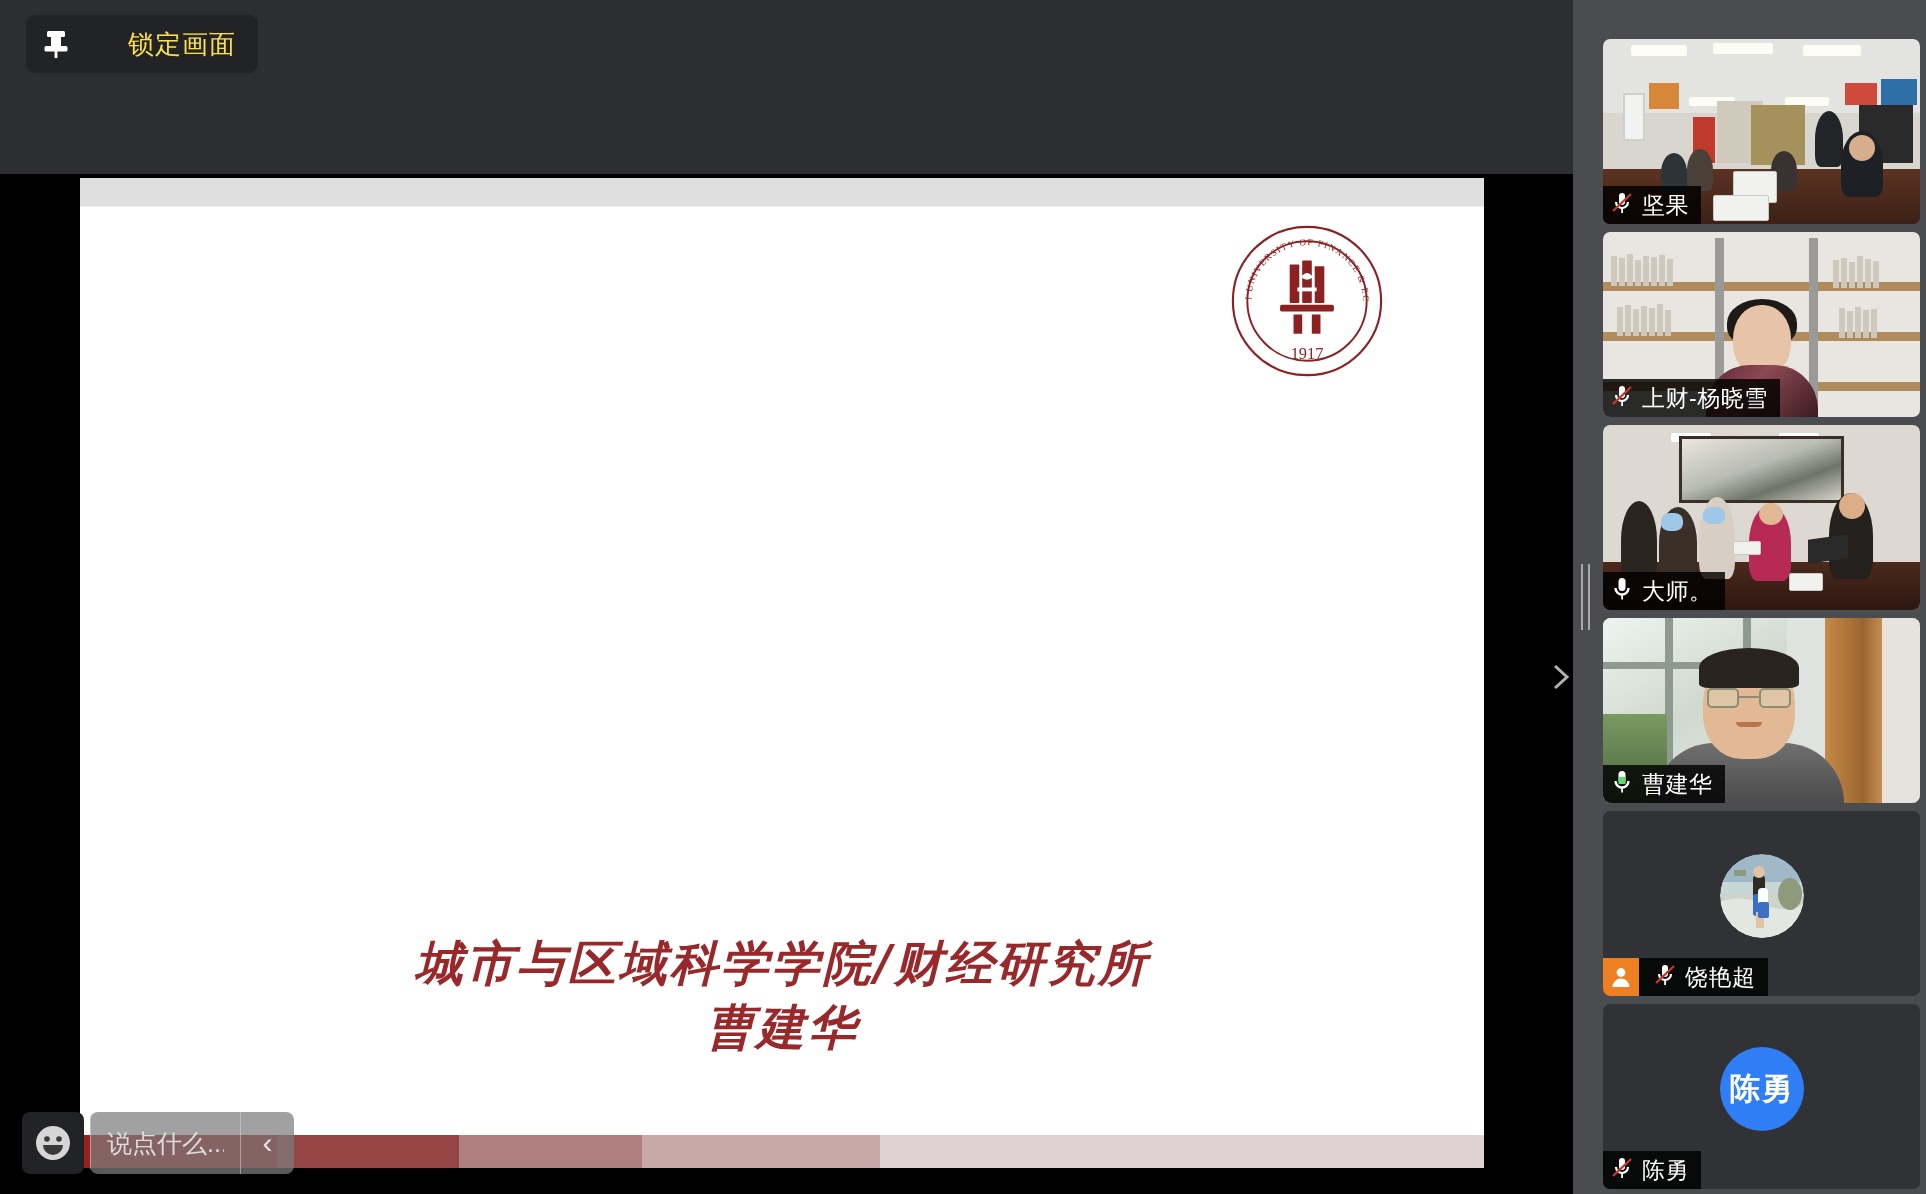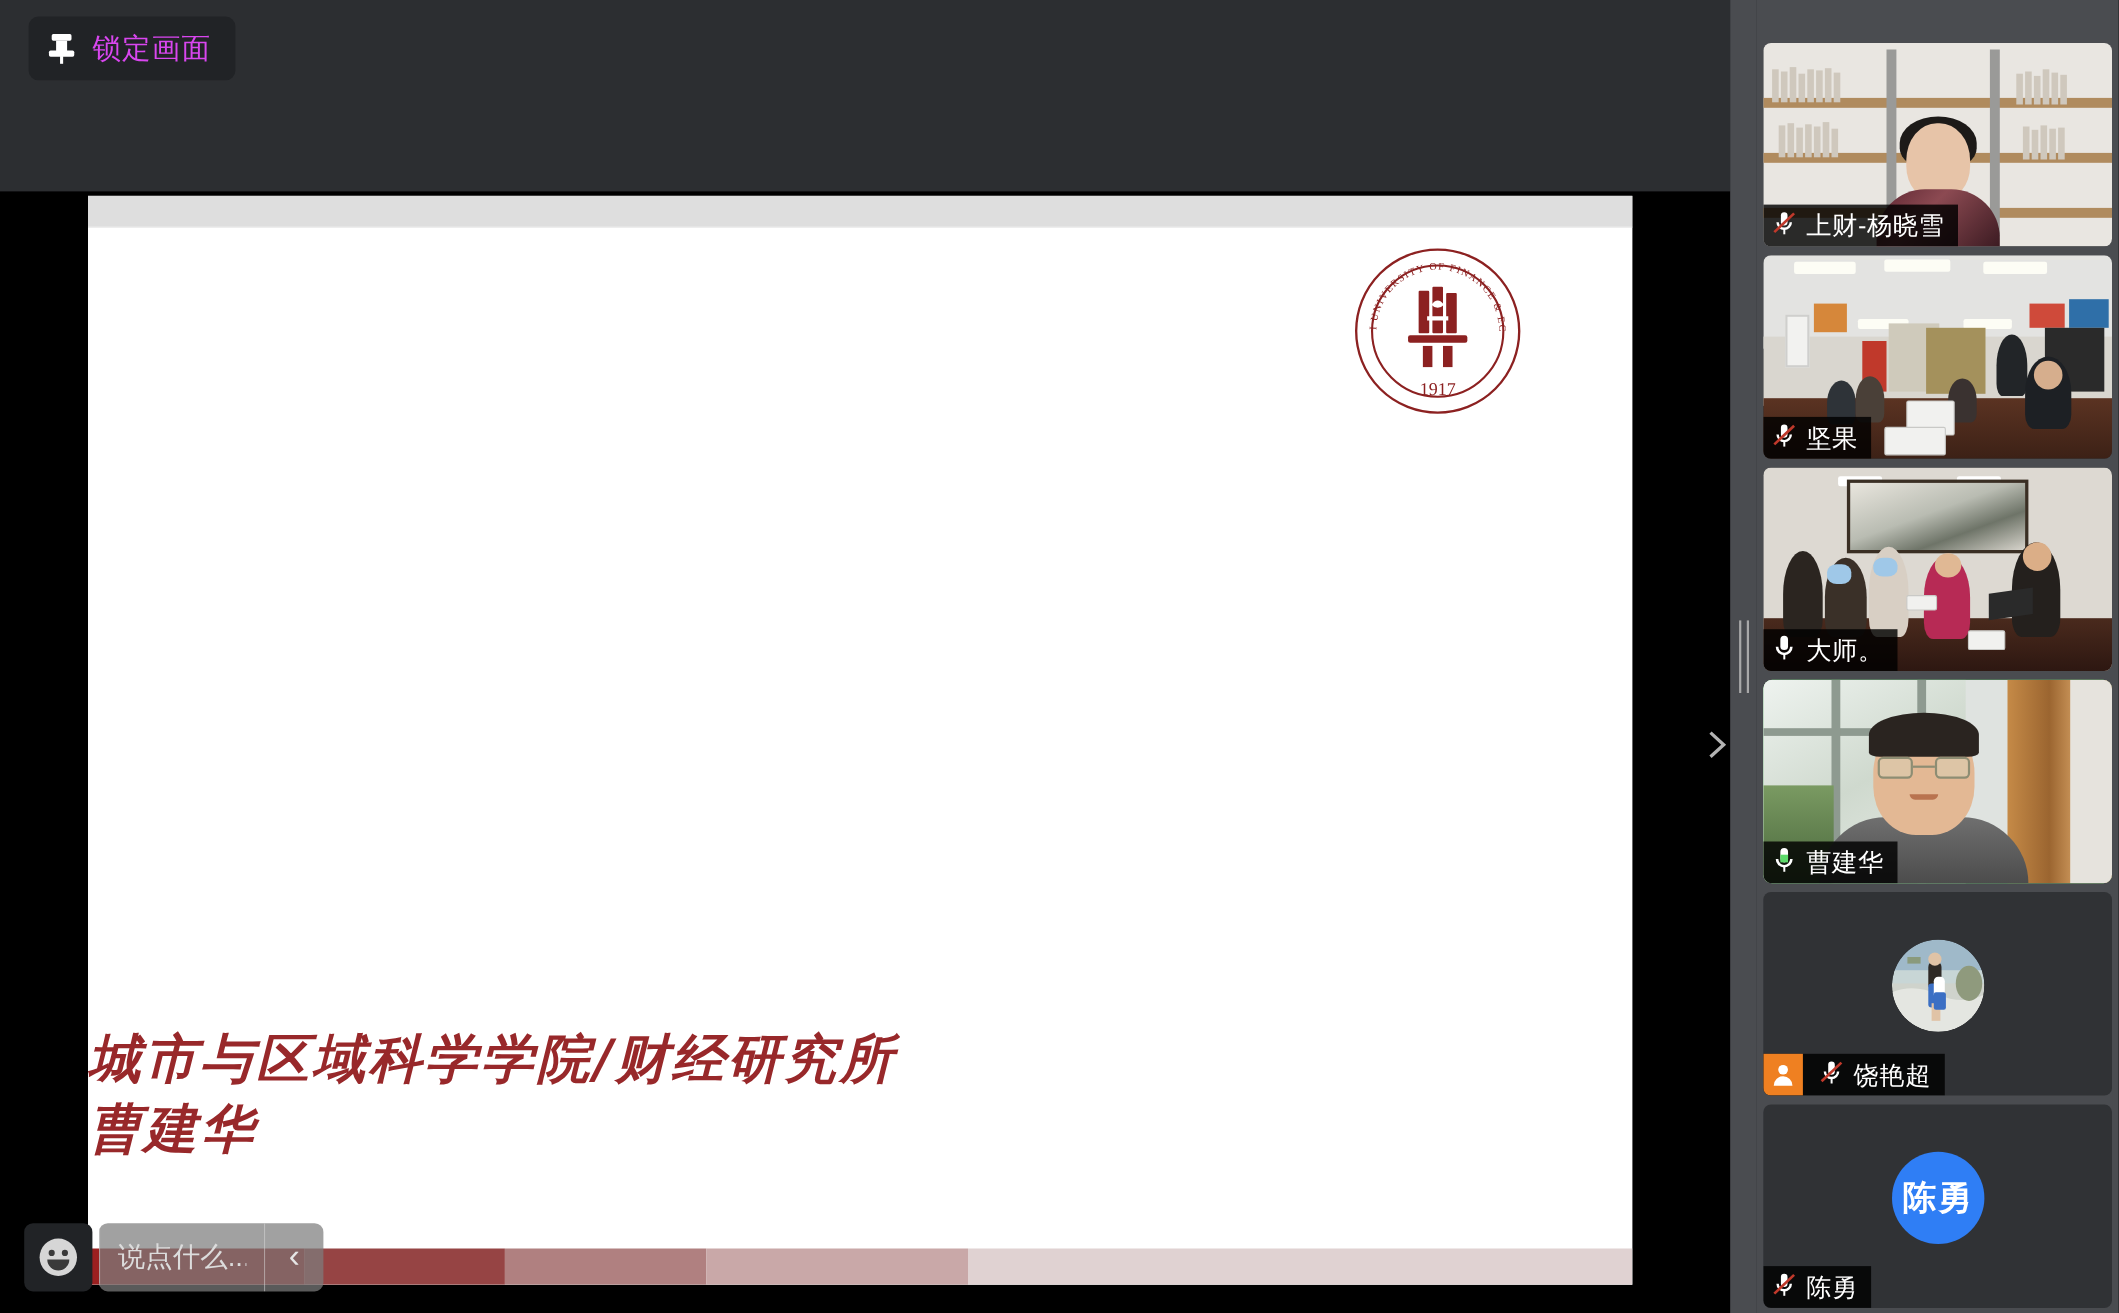--- a/index.html
+++ b/index.html
@@ -16,21 +16,21 @@
     background:#2c2e31;
   }
   .lock-btn{
     position:absolute; left:26px; top:15px;
     height:58px; display:flex; align-items:center;
     padding:0 22px 0 16px; gap:14px;
     background:#212326; border-radius:9px; cursor:pointer;
   }
   .lock-btn .pin{ width:28px; height:30px; position:relative; }
   .lock-btn .pin svg{ display:block; }
-  .lock-btn .lbl{ color:#d946ef; font-size:26px; letter-spacing:1px; white-space:nowrap; }
+  .lock-btn .lbl{ color:#fde047; font-size:26px; letter-spacing:1px; white-space:nowrap;margin-left:44px; }
 
   
   .stage{
     position:absolute; left:0; top:174px; width:1573px; height:1020px;
     background:#000; overflow:hidden;
   }
   .slide{
     position:absolute; left:80px; top:4px; width:1404px; height:990px;
     background:#fff; overflow:hidden;
   }
@@ -49,21 +49,21 @@
     text-align:center;
     font-size:75px; font-weight:bold; letter-spacing:2px;
     color:#8c2121;
     font-family:"DejaVu Sans","Liberation Sans",sans-serif;
     text-shadow: 2px 2px 0 #ffffff, 3px 3px 3px rgba(255,255,255,.9),
                  -1px -1px 0 rgba(255,255,255,.5);
     white-space:nowrap;
   }
   .subtitle{
     position:absolute; left:0; right:0; top:755px;
-    color:#98282a;
+    text-align:center; color:#98282a;
     font-size:48px; line-height:60px; font-weight:bold;
     font-family:"DejaVu Serif","Liberation Serif",serif;
     font-style:italic; letter-spacing:3px;
   }
   .subtitle .line2{ display:block; margin-top:4px; }
 
   
   .colorbar{
     position:absolute; left:0; bottom:0; width:100%; height:33px; display:flex;
   }
@@ -288,20 +288,60 @@
     <svg width="26" height="44" viewBox="0 0 26 44">
       <polyline points="7,11 19,22 7,33" fill="none" stroke="#b3b3b3" stroke-width="3"></polyline>
     </svg>
   </div>
   <div class="drag-handle">
     <i></i>
       <i></i>
   </div>
 
   <div class="strip">
+
+    <div class="tile">
+      <div class="video scene">
+        <div class="rm-ceil"></div>
+        <div class="rm-light" style="left:28px;top:6px;width:56px;height:11px"></div>
+        <div class="rm-light" style="left:110px;top:4px;width:60px;height:11px"></div>
+        <div class="rm-light" style="left:200px;top:6px;width:58px;height:11px"></div>
+        <div class="rm-light" style="left:86px;top:58px;width:46px;height:9px"></div>
+        <div class="rm-light" style="left:182px;top:58px;width:44px;height:9px"></div>
+        <div class="rm-wall"></div>
+        <div class="rm-window" style="left:114px;top:62px;width:46px;height:62px"></div>
+        <div class="rm-window" style="left:148px;top:66px;width:54px;height:60px;background:#a4915c"></div>
+        <div class="rm-poster" style="left:90px;top:78px;width:22px;height:46px"></div>
+        <div class="rm-poster" style="left:46px;top:44px;width:30px;height:26px;background:#d6873a"></div>
+        <div class="rm-poster" style="left:242px;top:44px;width:32px;height:22px;background:#cf4a3a"></div>
+        <div class="rm-poster" style="left:278px;top:40px;width:36px;height:26px;background:#2f6fa8"></div>
+        <div style="position:absolute;left:20px;top:54px;width:22px;height:48px;background:#f2f2f0;border:2px solid #cfcfcd"></div>
+        <div style="position:absolute;left:256px;top:66px;width:54px;height:58px;background:#2a2a2a"></div>
+        <div class="rm-table"></div>
+        <div class="rm-fig" style="left:58px;top:114px;width:26px;height:40px;background:#2e3338"></div>
+        <div class="rm-fig" style="left:84px;top:110px;width:26px;height:42px;background:#4a4038"></div>
+        <div class="rm-fig" style="left:168px;top:112px;width:26px;height:40px;background:#3a3230"></div>
+        <div class="rm-fig" style="left:212px;top:72px;width:28px;height:56px;background:#222528"></div>
+        <div class="rm-fig" style="left:238px;top:92px;width:42px;height:66px;background:#1d2024"></div>
+        <div style="position:absolute;left:246px;top:96px;width:26px;height:26px;border-radius:50%;background:#d6ae8d"></div>
+        <div class="rm-card" style="left:130px;top:132px;width:44px;height:32px"></div>
+        <div class="rm-card" style="left:110px;top:156px;width:56px;height:26px"></div>
+      </div>
+      <div class="nameplate">
+        <span>
+          <svg width="26" height="26" viewBox="0 0 26 26">
+            <rect x="10" y="3" width="6" height="12" rx="3" fill="#fff"></rect>
+            <path d="M7 12 a6 6 0 0 0 12 0" fill="none" stroke="#fff" stroke-width="2.2"></path>
+            <rect x="12.2" y="18" width="1.8" height="5" fill="#fff"></rect>
+            <line x1="4" y1="21" x2="22" y2="4" stroke="#c0392b" stroke-width="2.4"></line>
+          </svg>
+        </span>
+        <span class="nm">坚果</span>
+      </div>
+    </div>
 
     <div class="tile">
       <div class="video scene">
         <div class="bk-wall"></div>
         <div class="bk-shelf" style="top:50px"></div>
         <div class="bk-shelf" style="top:100px"></div>
         <div class="bk-shelf" style="top:150px"></div>
         <div class="bk-books" style="left:8px;top:20px">
           <i style="height:30px"></i>
             <i style="height:28px"></i>
@@ -352,60 +392,20 @@
             <rect x="12.2" y="18" width="1.8" height="5" fill="#fff"></rect>
             <line x1="4" y1="21" x2="22" y2="4" stroke="#c0392b" stroke-width="2.4"></line>
           </svg>
         </span>
         <span class="nm">上财-杨晓雪</span>
       </div>
     </div>
 
     <div class="tile">
       <div class="video scene">
-        <div class="rm-ceil"></div>
-        <div class="rm-light" style="left:28px;top:6px;width:56px;height:11px"></div>
-        <div class="rm-light" style="left:110px;top:4px;width:60px;height:11px"></div>
-        <div class="rm-light" style="left:200px;top:6px;width:58px;height:11px"></div>
-        <div class="rm-light" style="left:86px;top:58px;width:46px;height:9px"></div>
-        <div class="rm-light" style="left:182px;top:58px;width:44px;height:9px"></div>
-        <div class="rm-wall"></div>
-        <div class="rm-window" style="left:114px;top:62px;width:46px;height:62px"></div>
-        <div class="rm-window" style="left:148px;top:66px;width:54px;height:60px;background:#a4915c"></div>
-        <div class="rm-poster" style="left:90px;top:78px;width:22px;height:46px"></div>
-        <div class="rm-poster" style="left:46px;top:44px;width:30px;height:26px;background:#d6873a"></div>
-        <div class="rm-poster" style="left:242px;top:44px;width:32px;height:22px;background:#cf4a3a"></div>
-        <div class="rm-poster" style="left:278px;top:40px;width:36px;height:26px;background:#2f6fa8"></div>
-        <div style="position:absolute;left:20px;top:54px;width:22px;height:48px;background:#f2f2f0;border:2px solid #cfcfcd"></div>
-        <div style="position:absolute;left:256px;top:66px;width:54px;height:58px;background:#2a2a2a"></div>
-        <div class="rm-table"></div>
-        <div class="rm-fig" style="left:58px;top:114px;width:26px;height:40px;background:#2e3338"></div>
-        <div class="rm-fig" style="left:84px;top:110px;width:26px;height:42px;background:#4a4038"></div>
-        <div class="rm-fig" style="left:168px;top:112px;width:26px;height:40px;background:#3a3230"></div>
-        <div class="rm-fig" style="left:212px;top:72px;width:28px;height:56px;background:#222528"></div>
-        <div class="rm-fig" style="left:238px;top:92px;width:42px;height:66px;background:#1d2024"></div>
-        <div style="position:absolute;left:246px;top:96px;width:26px;height:26px;border-radius:50%;background:#d6ae8d"></div>
-        <div class="rm-card" style="left:130px;top:132px;width:44px;height:32px"></div>
-        <div class="rm-card" style="left:110px;top:156px;width:56px;height:26px"></div>
-      </div>
-      <div class="nameplate">
-        <span>
-          <svg width="26" height="26" viewBox="0 0 26 26">
-            <rect x="10" y="3" width="6" height="12" rx="3" fill="#fff"></rect>
-            <path d="M7 12 a6 6 0 0 0 12 0" fill="none" stroke="#fff" stroke-width="2.2"></path>
-            <rect x="12.2" y="18" width="1.8" height="5" fill="#fff"></rect>
-            <line x1="4" y1="21" x2="22" y2="4" stroke="#c0392b" stroke-width="2.4"></line>
-          </svg>
-        </span>
-        <span class="nm">坚果</span>
-      </div>
-    </div>
-
-    <div class="tile">
-      <div class="video scene">
         <div class="mb-wall"></div>
         <div class="rm-light" style="left:68px;top:8px;width:40px;height:9px;background:#fff"></div>
         <div class="rm-light" style="left:176px;top:8px;width:40px;height:9px;background:#fff"></div>
         <div class="mb-paint"></div>
         <div class="mb-table"></div>
         <div class="rm-fig" style="left:18px;top:76px;width:36px;height:78px;background:#2b2520"></div>
         <div class="rm-fig" style="left:56px;top:82px;width:38px;height:72px;background:#3a3028"></div>
         <div style="position:absolute;left:58px;top:88px;width:22px;height:18px;border-radius:40%;background:#9fc8e8"></div>
         <div class="rm-fig" style="left:96px;top:72px;width:36px;height:82px;background:#d8cfc4"></div>
         <div style="position:absolute;left:100px;top:82px;width:22px;height:17px;border-radius:40%;background:#9fc8e8"></div>

